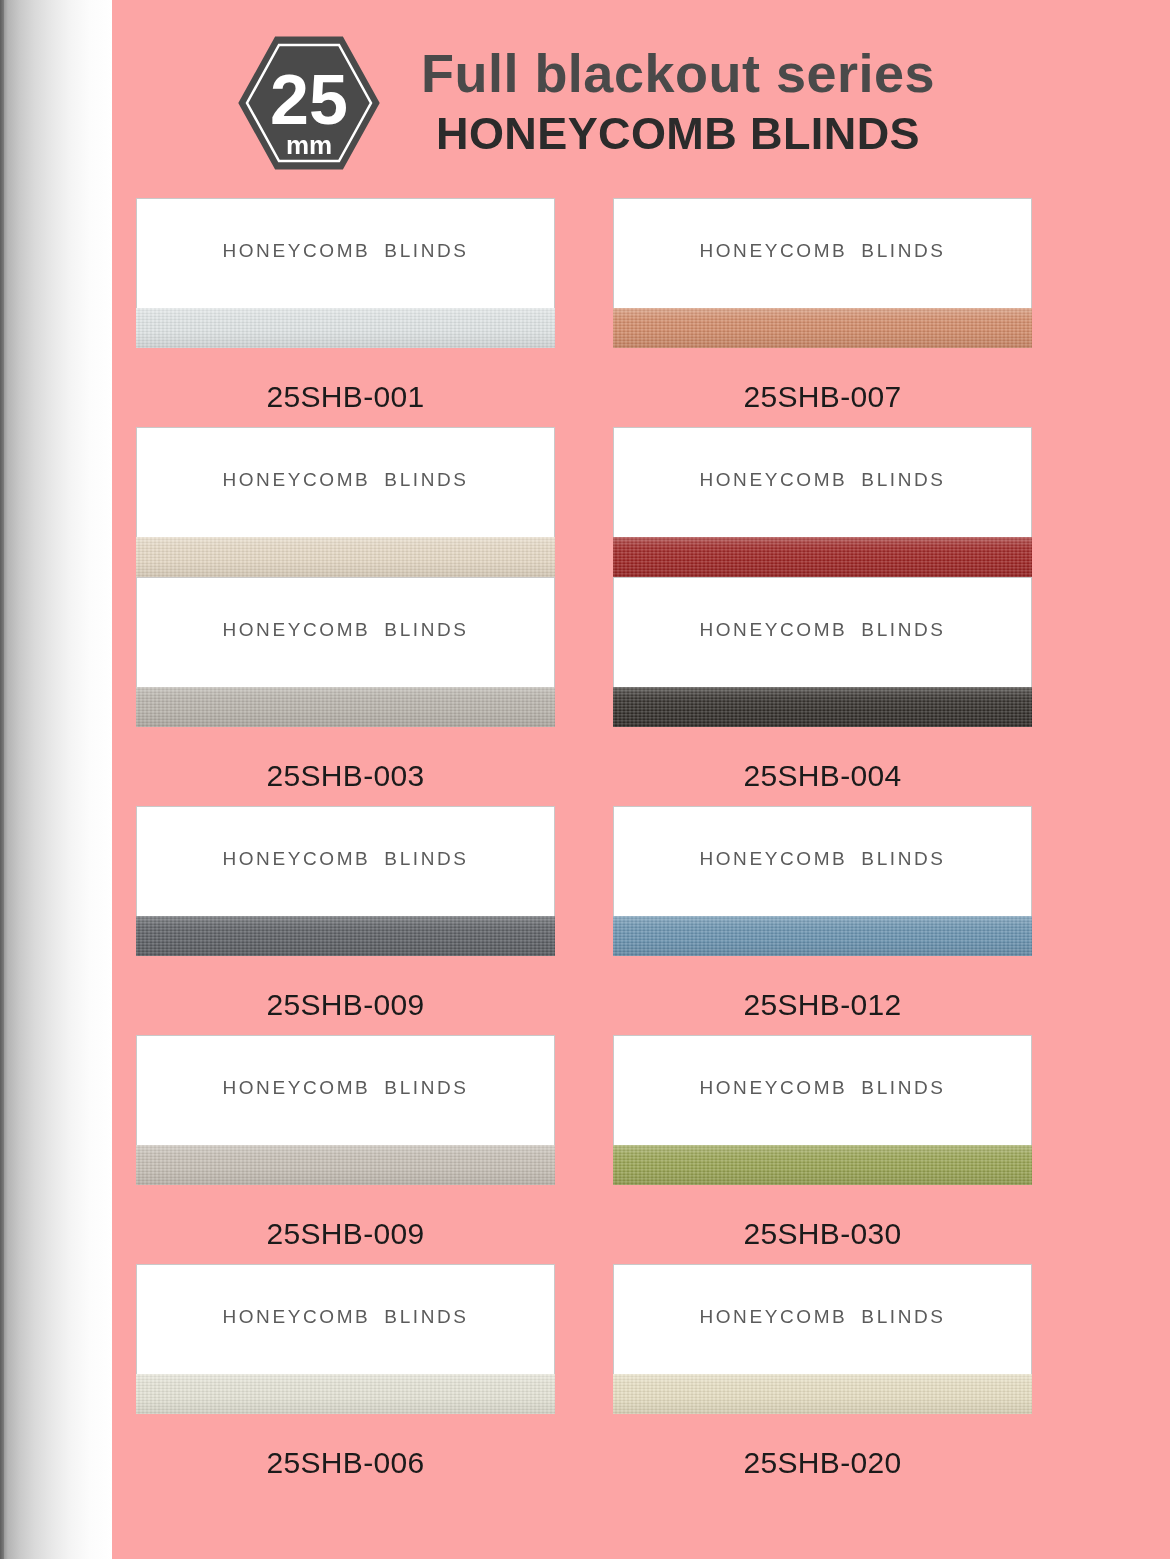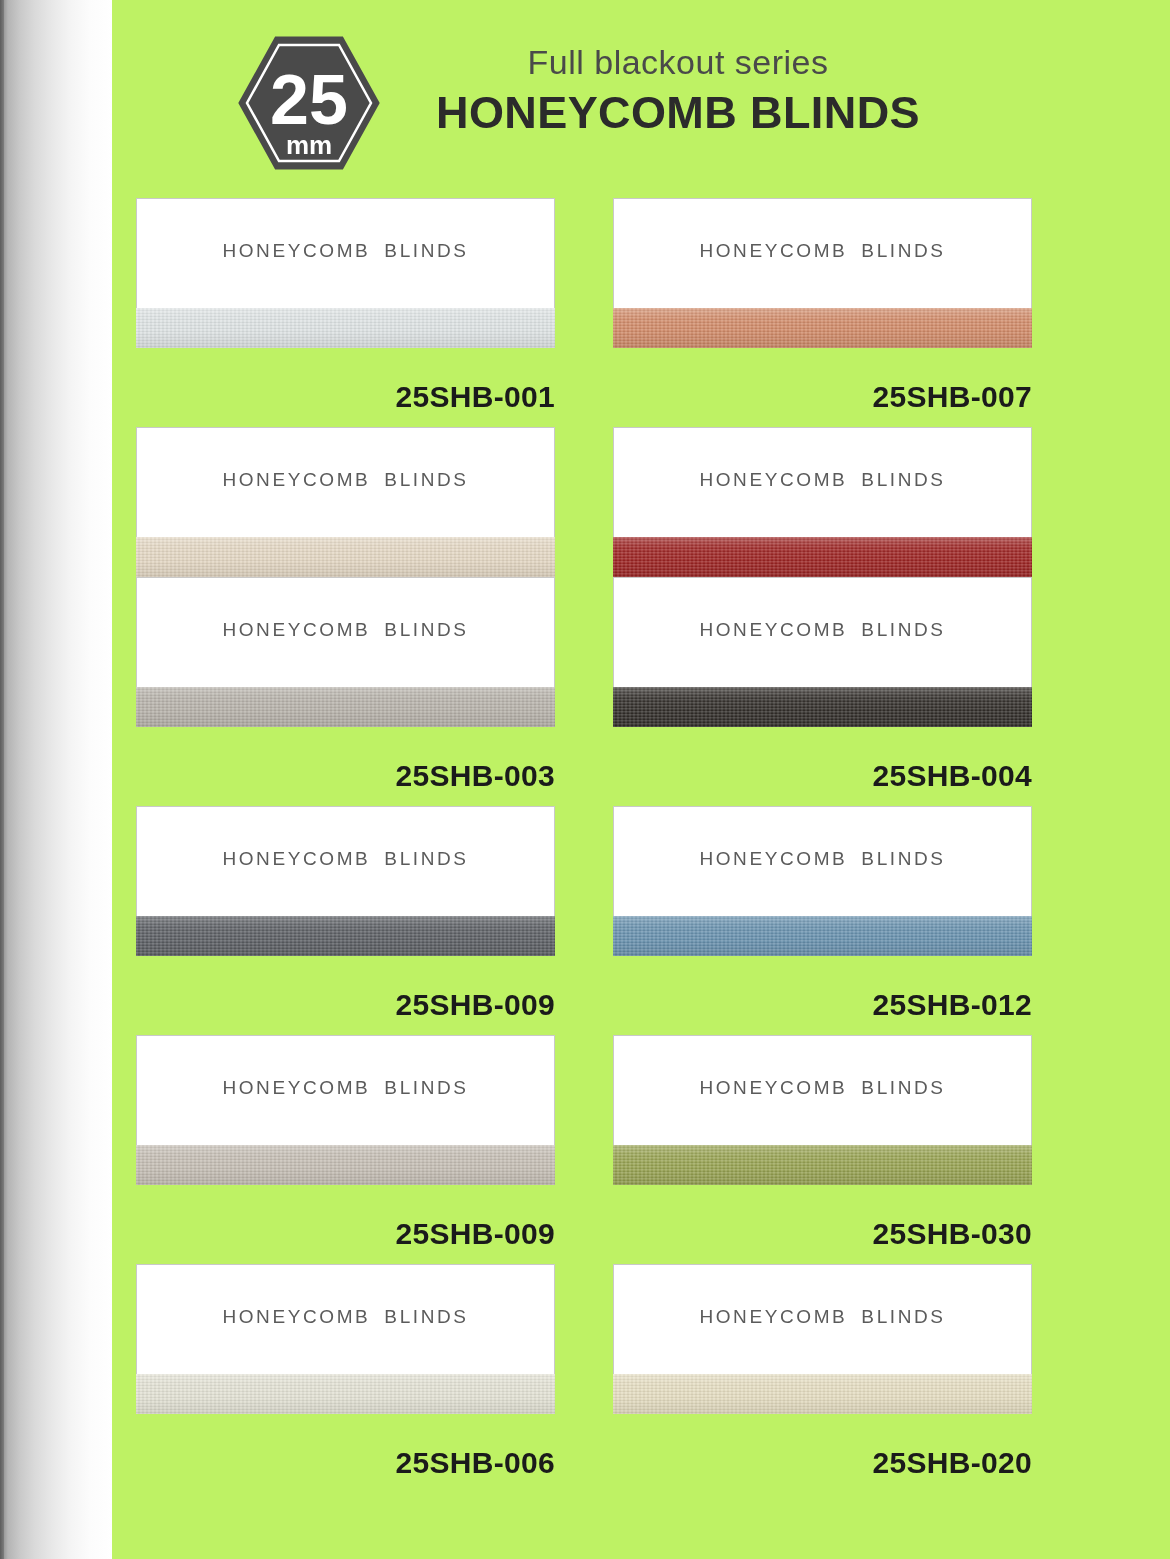--- a/index.html
+++ b/index.html
@@ -8,21 +8,21 @@
     padding: 0;
     background: #ffffff;
   }
   body {
     font-family: "Liberation Sans", sans-serif;
   }
   .page {
     position: relative;
     width: 1170px;
     height: 1559px;
-    background: #bef264;
+    background: #fca5a5;
     overflow: hidden;
   }
 
   
   .page-curl {
     position: absolute;
     left: 0;
     top: 0;
     width: 112px;
     height: 1559px;
@@ -69,22 +69,22 @@
 
   .header-text {
     position: absolute;
     left: 398px;
     top: 44px;
     width: 560px;
     text-align: center;
   }
   .series-line {
     font-family: "Liberation Sans", sans-serif;
-    font-size: 34px;
-    font-weight: 400;
+    font-size: 54px;
+    font-weight: 700;
     color: #4a4a4a;
     letter-spacing: 0.5px;
     line-height: 1.08;
     white-space: nowrap;
   }
   .main-title {
     font-family: "Liberation Sans", sans-serif;
     font-size: 45px;
     font-weight: bold;
     color: #2b2b2b;
@@ -173,24 +173,24 @@
     background: linear-gradient(to bottom,
        rgba(255,255,255,0.22) 0%,
        rgba(255,255,255,0.04) 26%,
        rgba(0,0,0,0.0) 58%,
        rgba(0,0,0,0.07) 100%);
     z-index: 2;
     pointer-events: none;
   }
 
   .code-label {
-    text-align: right;
+    text-align: center;
     font-family: "Liberation Sans", sans-serif;
     font-size: 30px;
-    font-weight: 700;
+    font-weight: 400;
     color: #1b1b1b;
     letter-spacing: 0.3px;
     padding-top: 32px;
     padding-bottom: 0;
     height: 79px;
     box-sizing: border-box;
   }
 </style>
 </head>
 <body>

